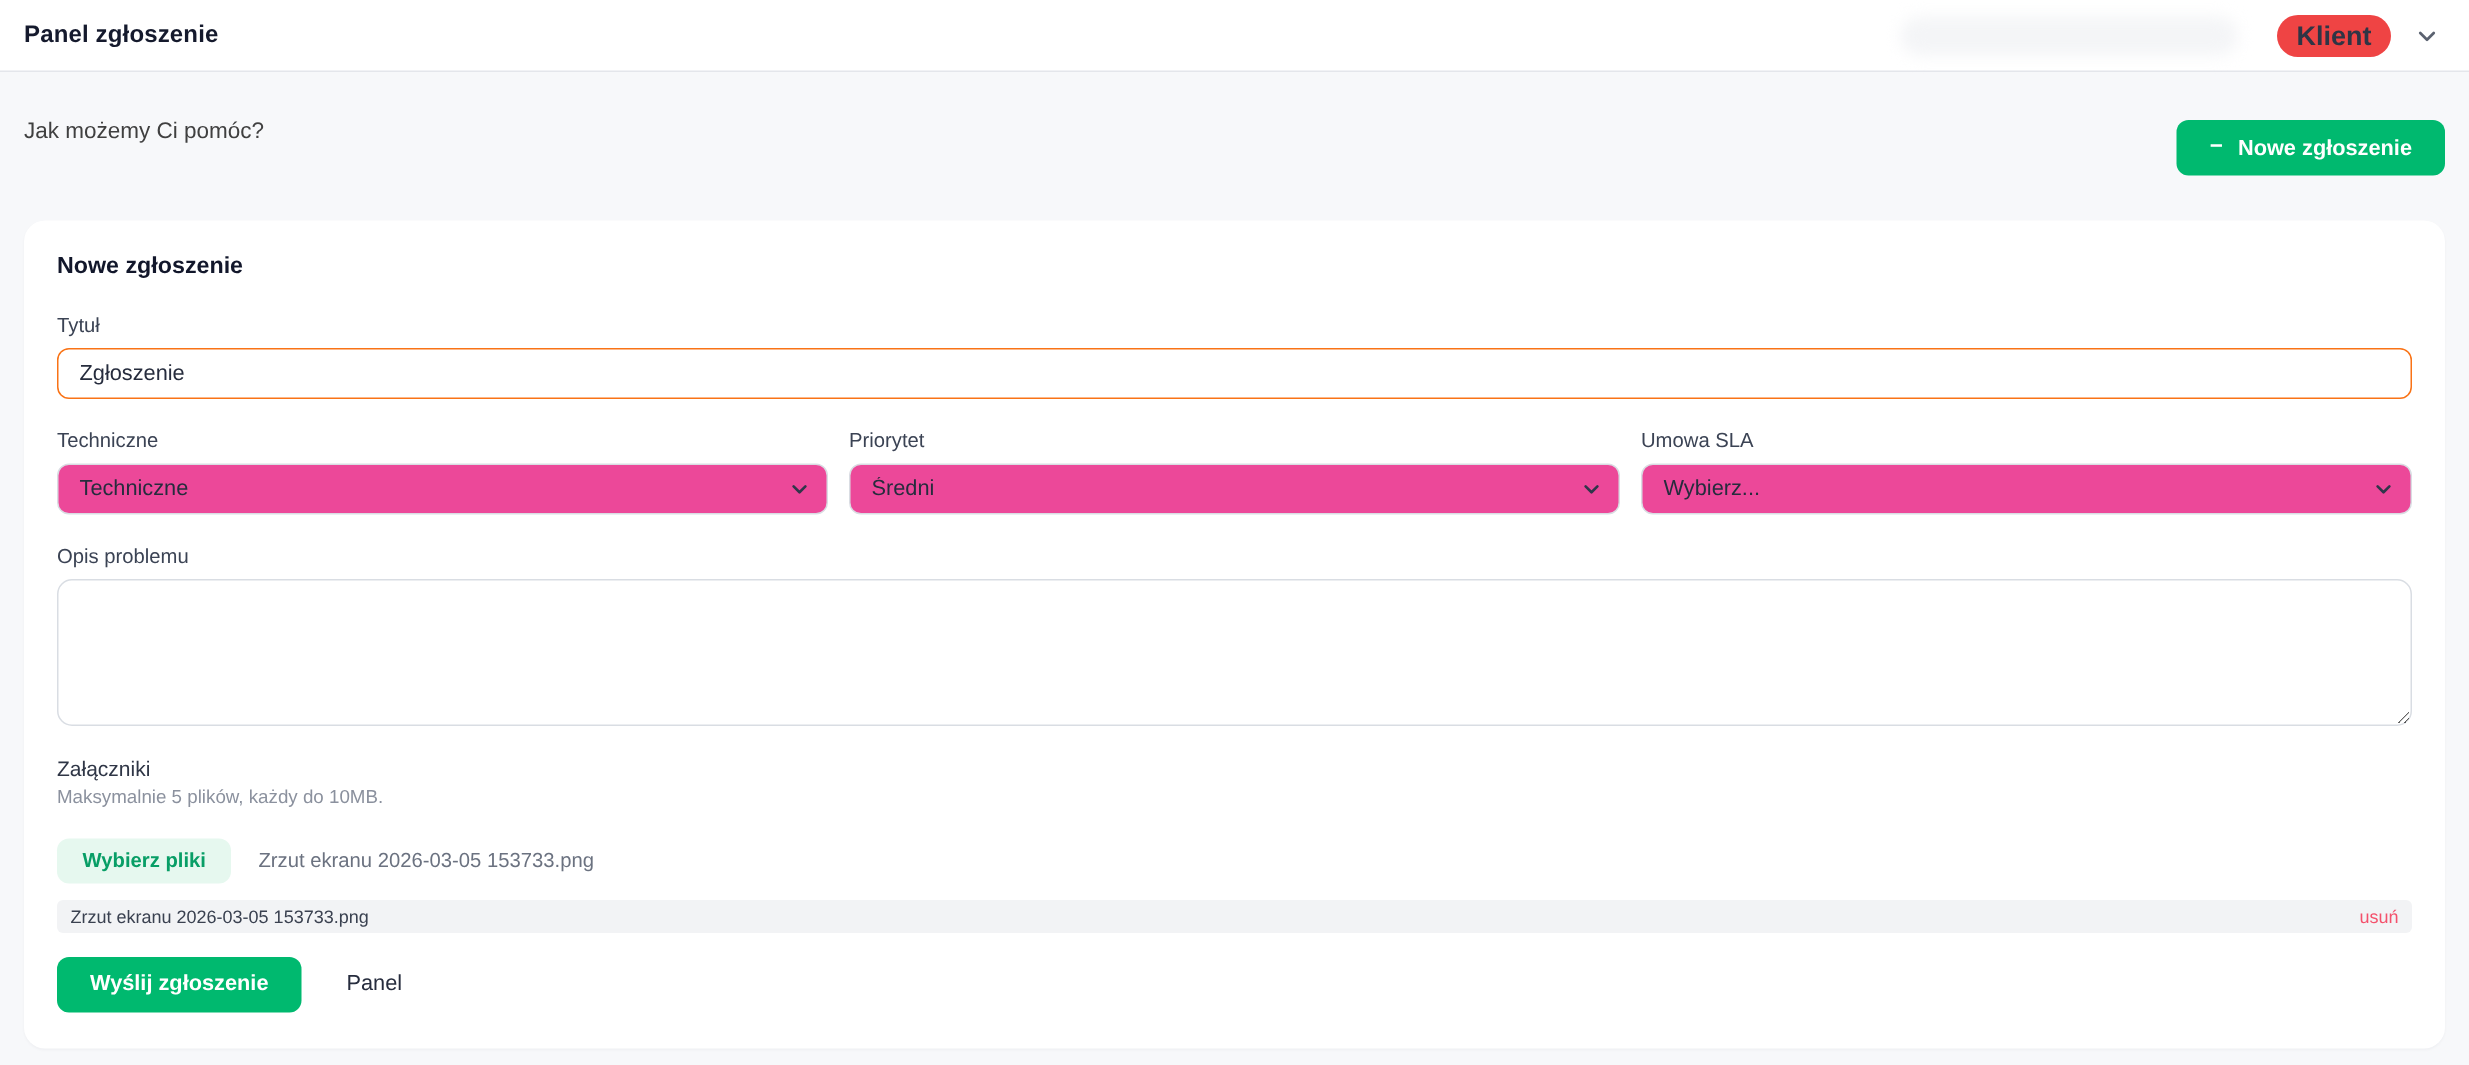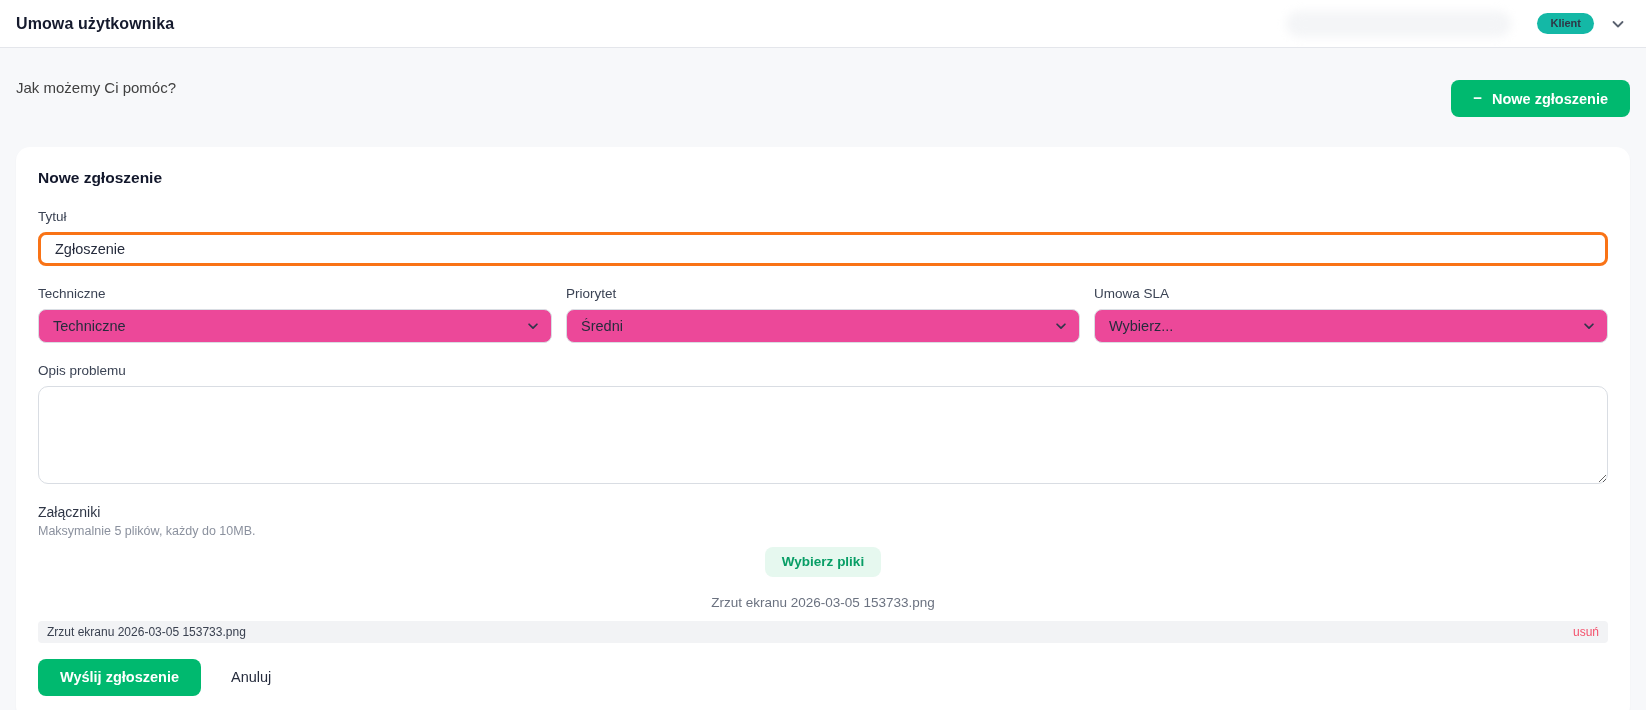--- a/index.html
+++ b/index.html
@@ -21,22 +21,22 @@
     justify-content: space-between;
     padding: 0 18px 0 16px;
   }
   .topbar-title { font-size: 16px; font-weight: 700; color: #151a2d; letter-spacing: .1px; }
   .topbar-right { display: flex; align-items: center; gap: 14px; }
   .redacted-blob {
     width: 225px; height: 26px; border-radius: 13px;
     background: #f4f5f7; filter: blur(5px); margin-right: 12px;
   }
   .role-badge {
-    background: #14b8a6; color: #2f3545;
-    font-size: 11px; font-weight: 700;
+    background: #ef4444; color: #2f3545;
+    font-size: 18px; font-weight: 700;
     border-radius: 999px; padding: 5px 13px; line-height: 1;
   }
   .chev-btn { background: none; border: none; cursor: pointer; display: flex; align-items: center; padding: 2px; }
   .chev-btn svg { display: block; }
 
   
   .page-head {
     display: flex; align-items: flex-start; justify-content: space-between;
     padding: 26px 16px 0 16px;
   }
@@ -62,21 +62,21 @@
   }
   .card h2 { font-size: 15.5px; font-weight: 800; color: #12172b; margin-bottom: 22px; }
 
   .field-label {
     display: block;
     font-size: 13.5px; color: #3b4354;
     margin-bottom: 8px;
   }
   .text-input {
     width: 100%; height: 34px;
-    border: 3px solid #f97316; border-radius: 8px;
+    border: 1px solid #f97316; border-radius: 8px;
     padding: 0 14px; font-family: inherit;
     font-size: 14.5px; color: #262c3d; background: #fff;
     outline: none;
   }
 
   .grid-3 {
     margin-top: 20px;
     display: grid; grid-template-columns: 1fr 1fr 1fr; gap: 14px;
   }
   .select-wrap { position: relative; }
@@ -97,21 +97,21 @@
   .desc-block textarea {
     width: 100%; height: 98px;
     border: 1px solid #d9dde3; border-radius: 10px;
     padding: 10px 14px; font-family: inherit; font-size: 14.5px; color: #262c3d;
     resize: both; outline: none; display: block;
   }
 
   .attach-block { margin-top: 20px; }
   .attach-label { font-size: 14px; color: #2f3646; }
   .attach-hint { margin-top: 4px; font-size: 12.5px; color: #8b919e; }
-  .picker-row { margin-top: 9px; display: flex; align-items: center; gap: 18px; flex-direction: column; }
+  .picker-row { margin-top: 21px; display: flex; align-items: center; gap: 18px; }
   .btn-choose {
     background: var(--accent-light); color: var(--accent-dark);
     border: none; cursor: pointer; font-family: inherit;
     font-size: 13.5px; font-weight: 700;
     border-radius: 8px; padding: 8px 17px; line-height: 1;
   }
   .chosen-summary { font-size: 13.5px; color: #6b7280; }
 
   .file-row {
     margin-top: 11px;
@@ -134,21 +134,21 @@
   }
   .btn-cancel {
     background: none; border: none; cursor: pointer; font-family: inherit;
     font-size: 14.5px; color: #262c3d; padding: 0;
   }
 </style>
 </head>
 <body>
 
 <header class="topbar">
-  <div class="topbar-title">Umowa użytkownika</div>
+  <div class="topbar-title">Panel zgłoszenie</div>
   <div class="topbar-right">
     <div class="redacted-blob"></div>
     <span class="role-badge">Klient</span>
     <button class="chev-btn">
       <span>
         <svg width="16" height="16" viewBox="0 0 16 16">
             <path d="M3.5 6l4.5 4.5L12.5 6" fill="none" stroke="#5b6270" stroke-width="1.8" stroke-linecap="round" stroke-linejoin="round"></path>
           </svg>
       </span>
     </button>
@@ -226,15 +226,15 @@
       <span class="chosen-summary">Zrzut ekranu 2026-03-05 153733.png</span>
     </div>
     <div class="file-row">
       <span class="file-name">Zrzut ekranu 2026-03-05 153733.png</span>
       <button class="file-remove">usuń</button>
     </div>
   </div>
 
   <div class="actions">
     <button class="btn-submit">Wyślij zgłoszenie</button>
-    <button class="btn-cancel">Anuluj</button>
+    <button class="btn-cancel">Panel</button>
   </div>
 </main>
 
 </body></html>

